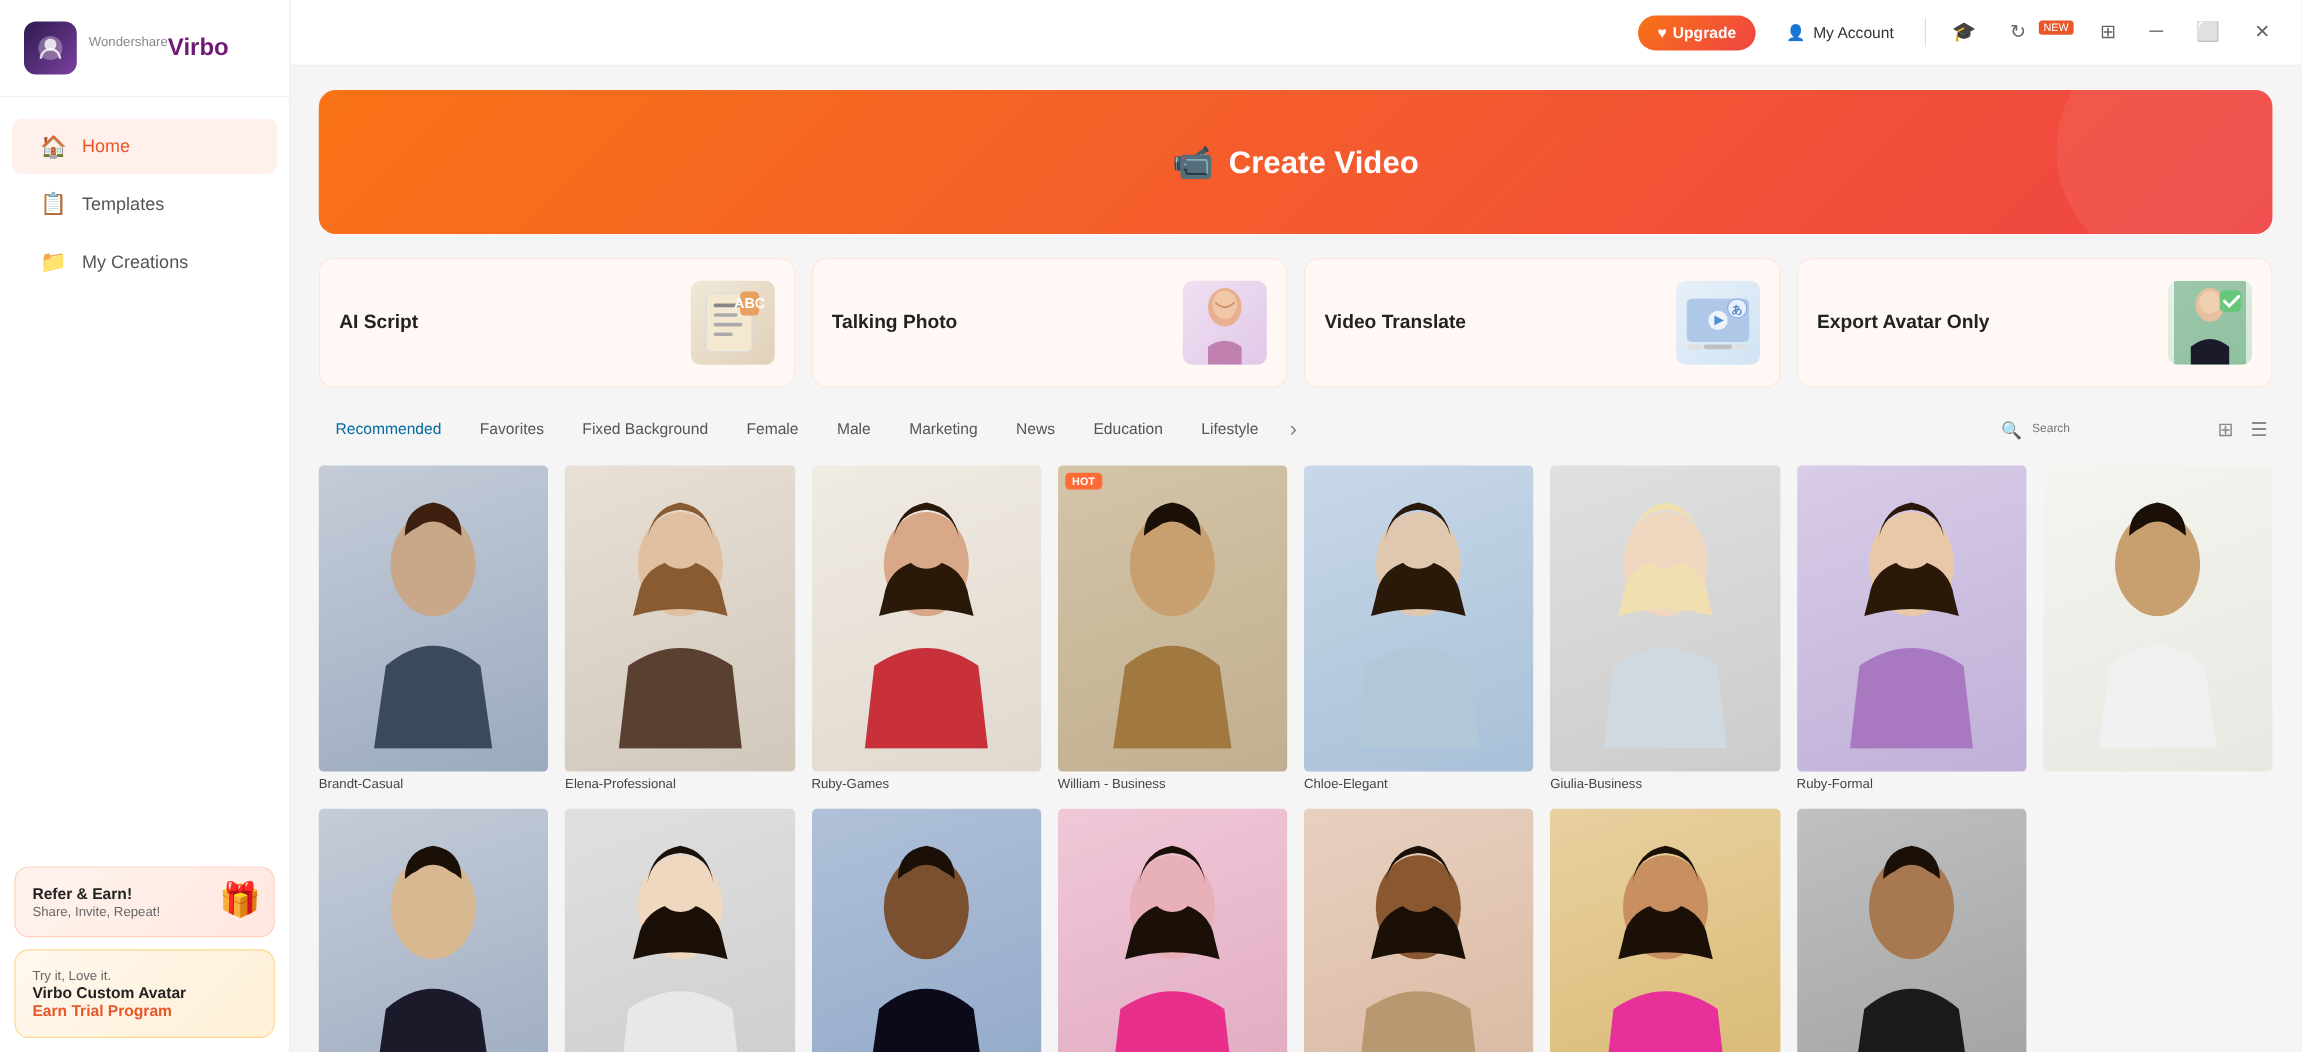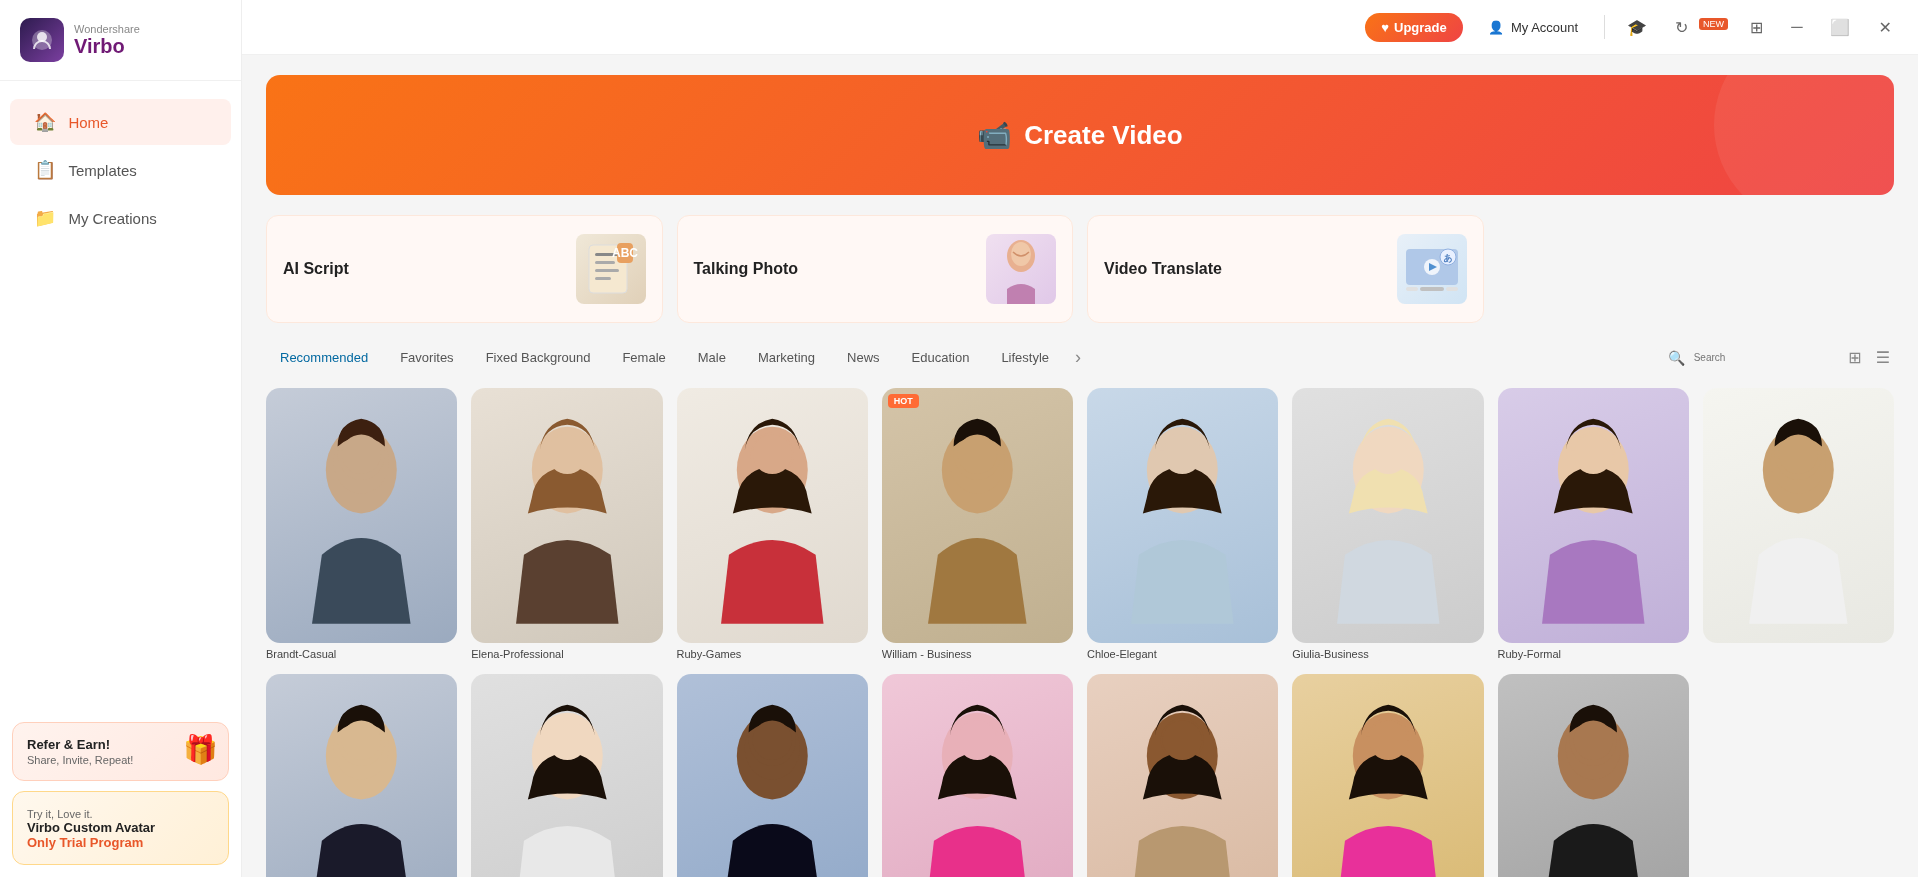--- a/index.html
+++ b/index.html
@@ -26,21 +26,21 @@
       width: 44px;
       height: 44px;
       border-radius: 10px;
       background: linear-gradient(135deg, #2d1b4e, #7b3fa0);
       display: flex;
       align-items: center;
       justify-content: center;
       color: white;
       font-size: 20px;
     }
-    .logo-text { display: flex; flex-direction: column; }
+    .logo-text { display: flex; flex-direction: row; }
     .logo-brand { font-size: 11px; color: #888; }
     .logo-name { font-size: 20px; font-weight: 700; color: #701a75; }
 
     .sidebar-nav { padding: 16px 0; flex: 1; }
     .sidebar-item {
       display: flex;
       align-items: center;
       gap: 12px;
       padding: 12px 24px;
       cursor: pointer;
@@ -246,21 +246,21 @@
       gap: 14px;
     }
     .avatar-card {
       display: flex;
       flex-direction: column;
       cursor: pointer;
     }
     .avatar-img-wrap {
       width: 100%;
       aspect-ratio: 0.75;
-      border-radius: 14px;
+      border-radius: 4px;
       overflow: hidden;
       background: #e8e8e8;
       position: relative;
       display: flex;
       align-items: center;
       justify-content: center;
     }
     .avatar-img-wrap .hot-badge {
       position: absolute;
       top: 6px;
@@ -345,21 +345,21 @@
 
   <div class="sidebar-banners">
     <div class="banner-card banner-refer">
       <span class="banner-gift">🎁</span>
       <div class="banner-title">Refer &amp; Earn!</div>
       <div class="banner-subtitle">Share, Invite, Repeat!</div>
     </div>
     <div class="banner-card banner-trial">
       <div class="banner-subtitle">Try it, Love it.</div>
       <div class="banner-title">Virbo Custom Avatar</div>
-      <div class="banner-highlight">Only Trial Program</div>
+      <div class="banner-highlight">Earn Trial Program</div>
     </div>
   </div>
 </div>
 
 <div class="main">
 
   <div class="titlebar">
     <button class="upgrade-btn">
       <span>♥</span>
       <span>Upgrade</span>
@@ -424,20 +424,33 @@
             <circle cx="30" cy="28" r="8" fill="white" opacity="0.8"></circle>
             <polygon points="27,24 35,28 27,32" fill="#5090d0"></polygon>
             <rect x="18" y="48" width="24" height="4" rx="2" fill="#c0c0c0"></rect>
             <rect x="4" y="48" width="12" height="4" rx="2" fill="#e0e0e0"></rect>
             <rect x="44" y="48" width="12" height="4" rx="2" fill="#e0e0e0"></rect>
             <circle cx="46" cy="18" r="8" fill="#e8f0ff" stroke="#90b0e0" stroke-width="1"></circle>
             <text x="46" y="22" font-size="9" fill="#5080c0" text-anchor="middle" font-weight="bold">あ</text>
           </svg>
         </div>
       </div>
+      <div class="feature-card">
+        <span class="feature-name">Export Avatar Only</span>
+        <div class="feature-img" style="background: linear-gradient(135deg, #e8f0e8, #d0e8d8); border-radius: 8px; overflow:hidden;">
+          <svg width="60" height="70" viewBox="0 0 60 70" fill="none">
+            <rect x="0" y="0" width="60" height="70" fill="#2d8a4a" opacity="0.4"></rect>
+            <ellipse cx="30" cy="20" rx="12" ry="14" fill="#e8c0a0"></ellipse>
+            <circle cx="30" cy="18" r="9" fill="#f0d0b0"></circle>
+            <path d="M14 55 Q30 42 46 55 L46 70 L14 70 Z" fill="#1a1a2a"></path>
+            <rect x="38" y="8" width="18" height="18" rx="4" fill="#60c878" opacity="0.9"></rect>
+            <path d="M42 17 L46 21 L54 13" stroke="white" stroke-width="2.5" stroke-linecap="round" fill="none"></path>
+          </svg>
+        </div>
+      </div>
     </div>
 
     <div class="filter-bar">
       <div class="filter-tabs">
         <div class="filter-tab active">
           <span>Recommended</span>
         </div>
         <div class="filter-tab">
           <span>Favorites</span>
         </div>

